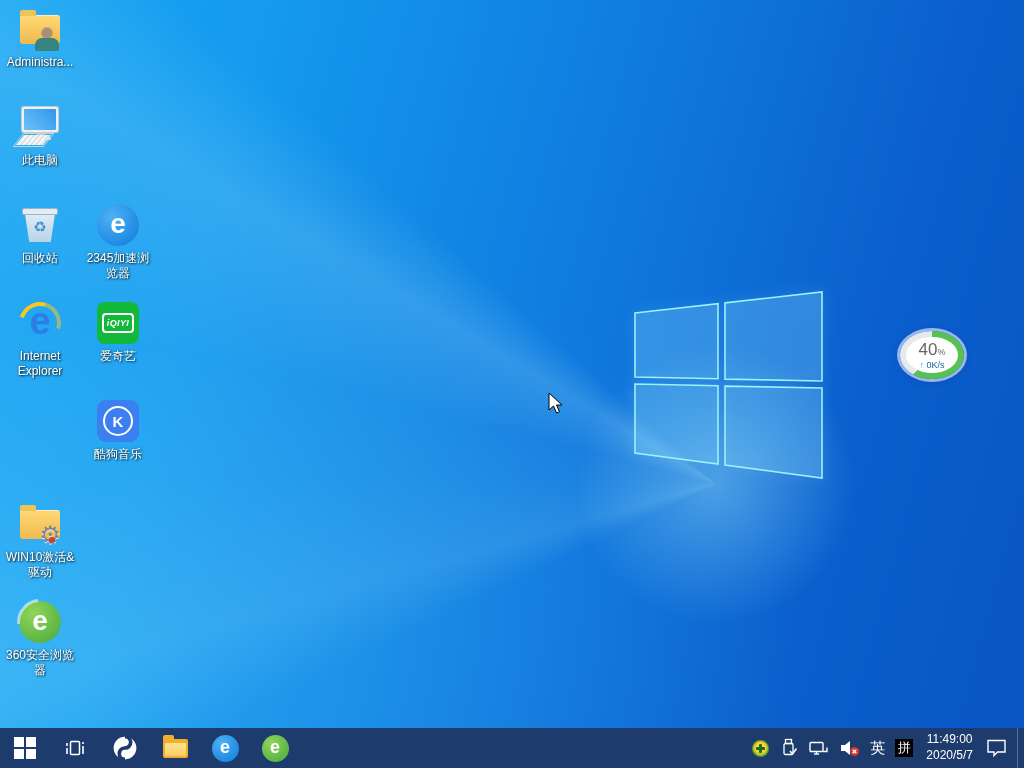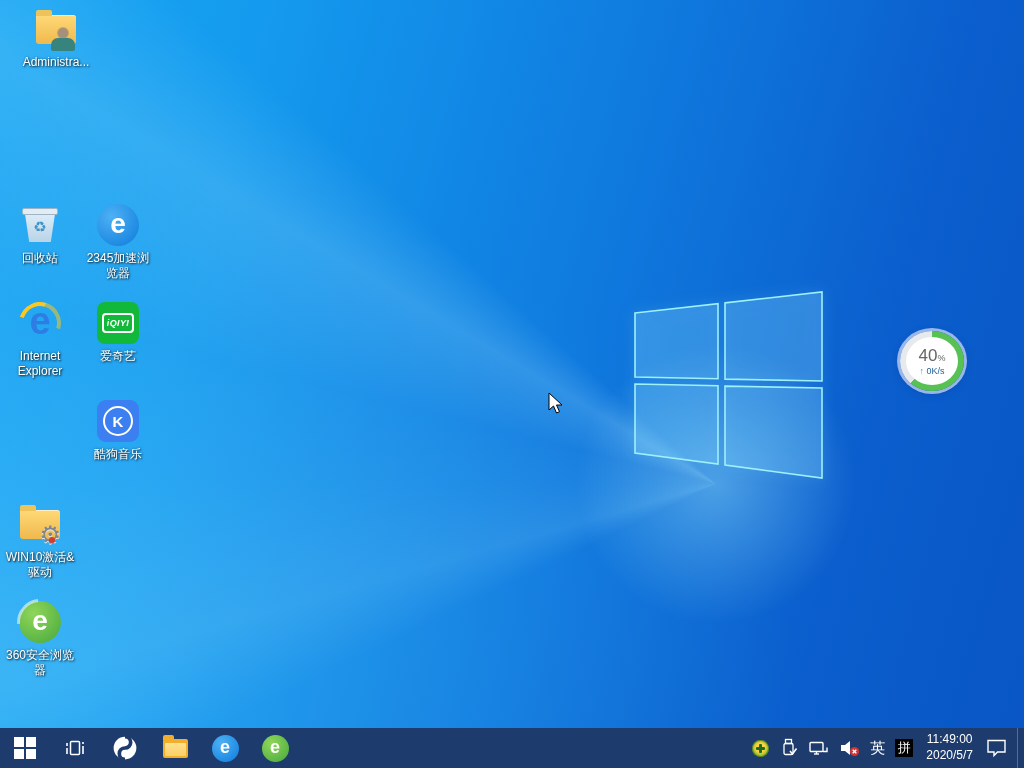--- a/index.html
+++ b/index.html
@@ -80,21 +80,21 @@
   
   .iiqy{width:42px;height:42px;border-radius:8px;background:#12b83a;display:flex;align-items:center;justify-content:center;}
   .iiqy-tv{border:2px solid #fff;border-radius:4px;padding:3px 3px;font-size:9px;font-weight:bold;font-style:italic;color:#fff;letter-spacing:.4px;}
   
   .ikg{width:42px;height:42px;border-radius:9px;background:#3b7ff0;display:flex;align-items:center;justify-content:center;}
   .ikg-circ{width:26px;height:26px;border:2.5px solid #fff;border-radius:50%;display:flex;align-items:center;justify-content:center;font-size:15px;font-weight:bold;color:#fff;}
   
   .igear{position:absolute;right:2px;bottom:-2px;font-size:24px;color:#7f8690;text-shadow:0 1px 0 #e8eaee;}
   .igear-dot{position:absolute;right:8px;bottom:4px;width:6px;height:6px;border-radius:50%;background:#d23b34;}
   
-  .ball{position:absolute;left:900px;top:331px;width:64px;height:60px;border-radius:50%;
+  .ball{position:absolute;left:900px;top:331px;width:64px;height:48px;border-radius:50%;
     background:conic-gradient(#57c253 0 224deg,#e6eaed 224deg 360deg);
     box-shadow:0 0 0 3px rgba(190,208,245,.8),0 2px 8px rgba(0,40,120,.35);}
   .ball-inner{position:absolute;inset:6px;background:#fff;border-radius:50%;display:flex;flex-direction:column;align-items:center;justify-content:center;}
   .ball-pct{font-size:17px;color:#666;line-height:1;}
   .ball-pct .unit{font-size:9px;}
   .ball-speed{font-size:9px;color:#1f5f99;margin-top:2px;}
   .ball-speed .arr{color:#2e9be5;font-weight:bold;}
   
   .cursor{position:absolute;left:548px;top:392px;pointer-events:none;}
   
@@ -128,30 +128,41 @@
 
 <div class="desktop">
 
   <svg class="logo-svg" width="1024" height="768">
     <polygon points="635,313 718,303.7 718,378.8 635,377"></polygon>
     <polygon points="725,302.9 822,292 822,381 725,379.1"></polygon>
     <polygon points="635,384 718,385.8 718,464.1 635,453"></polygon>
     <polygon points="725,386.1 822,388 822,478 725,465"></polygon>
   </svg>
 
-  <div class="dcell" style="left:2px;top:6px;margin-left:16px;">
+  <div class="dcell" style="left:2px;top:6px;">
     <div class="dicon">
         <div class="folder"></div>
       <div class="admin-head"></div>
       <div class="admin-body"></div>
       </div>
     <div class="dlabel">Administra...</div>
   </div>
 
 
+  <div class="dcell" style="left:2px;top:104px;">
+    <div class="dicon">
+      <div class="ipc-mon">
+          <div class="ipc-scr"></div>
+        </div>
+      <div class="ipc-stand"></div>
+        <div class="ipc-base"></div>
+        <div class="ipc-kbd"></div>
+    </div>
+    <div class="dlabel">此电脑</div>
+  </div>
 
 
   <div class="dcell" style="left:2px;top:202px;">
     <div class="dicon">
         <div class="ibin">
       <div class="ibin-rim"></div>
       <div class="ibin-body">
             <div class="ibin-sym">♻</div>
           </div>
     </div>

